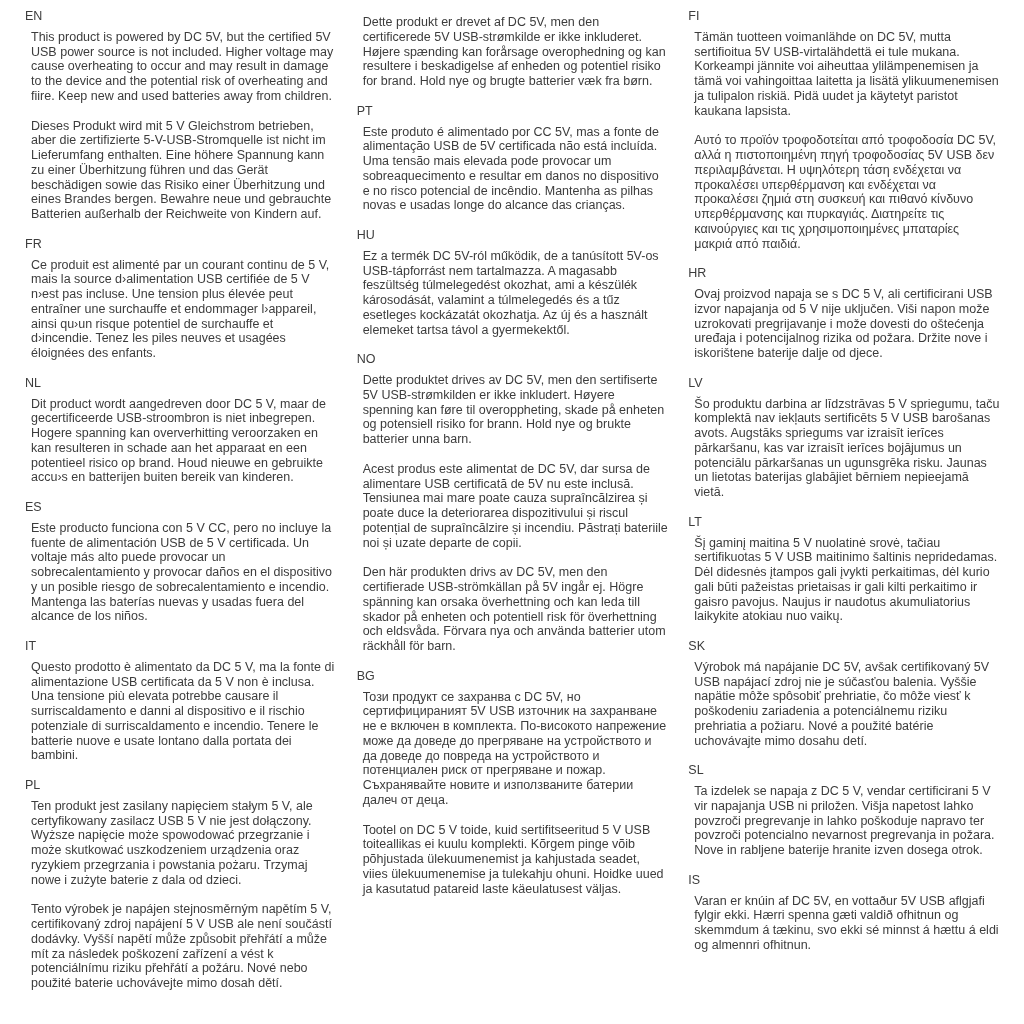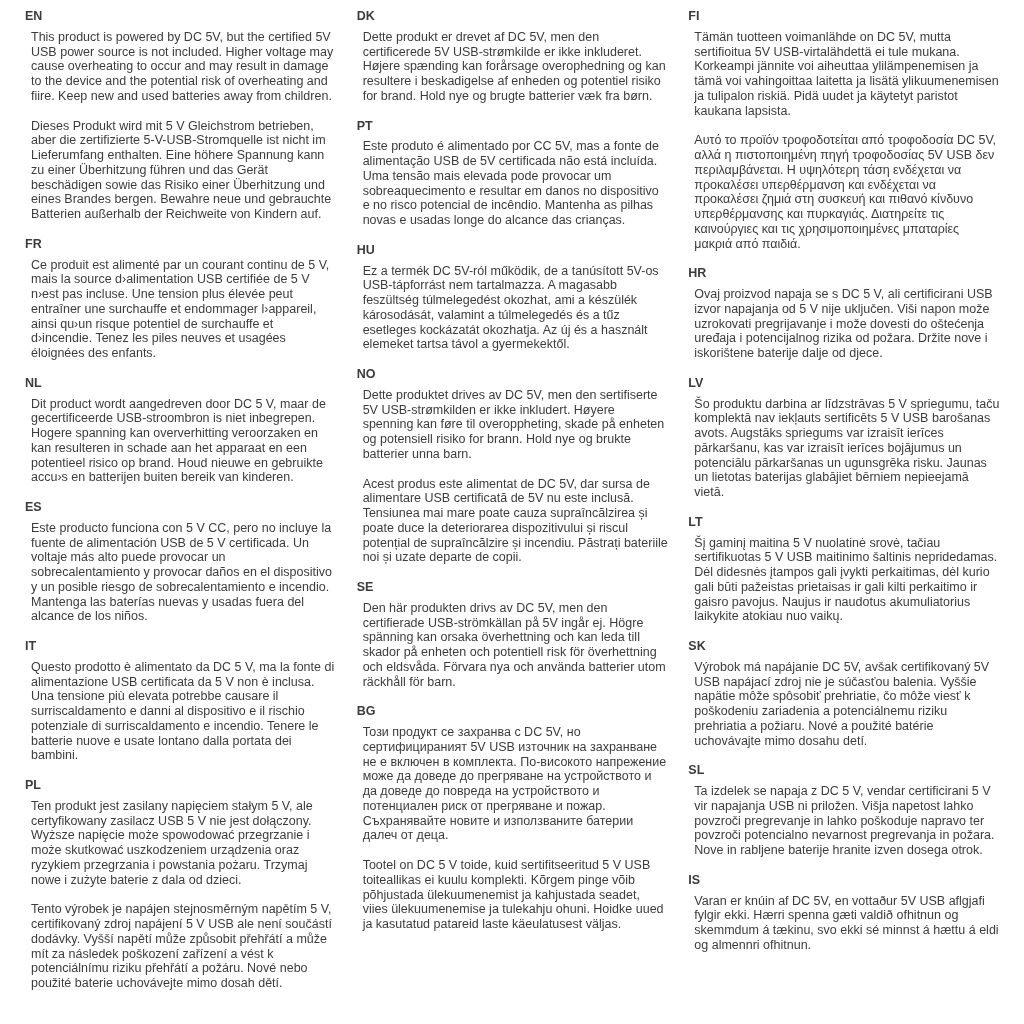--- a/index.html
+++ b/index.html
@@ -17,21 +17,21 @@
     height: 1024px;
     padding: 9px 18px 0 25px;
     display: grid;
     grid-template-columns: 1fr 1fr 1fr;
     column-gap: 14px;
   }
   .column { min-width: 0; }
   .lang-section { margin: 0 0 15px 0; }
   .lang-code {
     font-size: 12.5px;
-    font-weight: 700;
+    font-weight: 400;
     line-height: 1.18;
     margin: 0;
   }
   .lang-text {
     font-size: 12.5px;
     line-height: 1.18;
     margin: 6px;
   }
 </style>
 </head>
@@ -67,40 +67,38 @@
       <h2 class="lang-code">PL</h2>
       <p class="lang-text">Ten produkt jest zasilany napięciem stałym 5 V, ale certyfikowany zasilacz USB 5 V nie jest dołączony. Wyższe napięcie może spowodować przegrzanie i może skutkować uszkodzeniem urządzenia oraz ryzykiem przegrzania i powstania pożaru. Trzymaj nowe i zużyte baterie z dala od dzieci.</p>
     </section>
     <section class="lang-section">
       <p class="lang-text">Tento výrobek je napájen stejnosměrným napětím 5 V, certifikovaný zdroj napájení 5 V USB ale není součástí dodávky. Vyšší napětí může způsobit přehřátí a může mít za následek poškození zařízení a vést k potenciálnímu riziku přehřátí a požáru. Nové nebo použité baterie uchovávejte mimo dosah dětí.</p>
     </section>
   </div>
 
   <div class="column">
     <section class="lang-section">
-      <h2 class="lang-code">DK</h2>
       <p class="lang-text">Dette produkt er drevet af DC 5V, men den certificerede 5V USB-strømkilde er ikke inkluderet. Højere spænding kan forårsage overophedning og kan resultere i beskadigelse af enheden og potentiel risiko for brand. Hold nye og brugte batterier væk fra børn.</p>
     </section>
     <section class="lang-section">
       <h2 class="lang-code">PT</h2>
       <p class="lang-text">Este produto é alimentado por CC 5V, mas a fonte de alimentação USB de 5V certificada não está incluída. Uma tensão mais elevada pode provocar um sobreaquecimento e resultar em danos no dispositivo e no risco potencial de incêndio. Mantenha as pilhas novas e usadas longe do alcance das crianças.</p>
     </section>
     <section class="lang-section">
       <h2 class="lang-code">HU</h2>
       <p class="lang-text">Ez a termék DC 5V-ról működik, de a tanúsított 5V-os USB-tápforrást nem tartalmazza. A magasabb feszültség túlmelegedést okozhat, ami a készülék károsodását, valamint a túlmelegedés és a tűz esetleges kockázatát okozhatja. Az új és a használt elemeket tartsa távol a gyermekektől.</p>
     </section>
     <section class="lang-section">
       <h2 class="lang-code">NO</h2>
       <p class="lang-text">Dette produktet drives av DC 5V, men den sertifiserte 5V USB-strømkilden er ikke inkludert. Høyere spenning kan føre til overoppheting, skade på enheten og potensiell risiko for brann. Hold nye og brukte batterier unna barn.</p>
     </section>
     <section class="lang-section">
       <p class="lang-text">Acest produs este alimentat de DC 5V, dar sursa de alimentare USB certificată de 5V nu este inclusă. Tensiunea mai mare poate cauza supraîncălzirea și poate duce la deteriorarea dispozitivului și riscul potențial de supraîncălzire și incendiu. Păstrați bateriile noi și uzate departe de copii.</p>
     </section>
     <section class="lang-section">
-      <h2 class="lang-code">SE</h2>
       <p class="lang-text">Den här produkten drivs av DC 5V, men den certifierade USB-strömkällan på 5V ingår ej. Högre spänning kan orsaka överhettning och kan leda till skador på enheten och potentiell risk för överhettning och eldsvåda. Förvara nya och använda batterier utom räckhåll för barn.</p>
     </section>
     <section class="lang-section">
       <h2 class="lang-code">BG</h2>
       <p class="lang-text">Този продукт се захранва с DC 5V, но сертифицираният 5V USB източник на захранване не е включен в комплекта. По-високото напрежение може да доведе до прегряване на устройството и да доведе до повреда на устройството и потенциален риск от прегряване и пожар. Съхранявайте новите и използваните батерии далеч от деца.</p>
     </section>
     <section class="lang-section">
       <p class="lang-text">Tootel on DC 5 V toide, kuid sertifitseeritud 5 V USB toiteallikas ei kuulu komplekti. Kõrgem pinge võib põhjustada ülekuumenemist ja kahjustada seadet, viies ülekuumenemise ja tulekahju ohuni. Hoidke uued ja kasutatud patareid laste käeulatusest väljas.</p>
     </section>
   </div>

